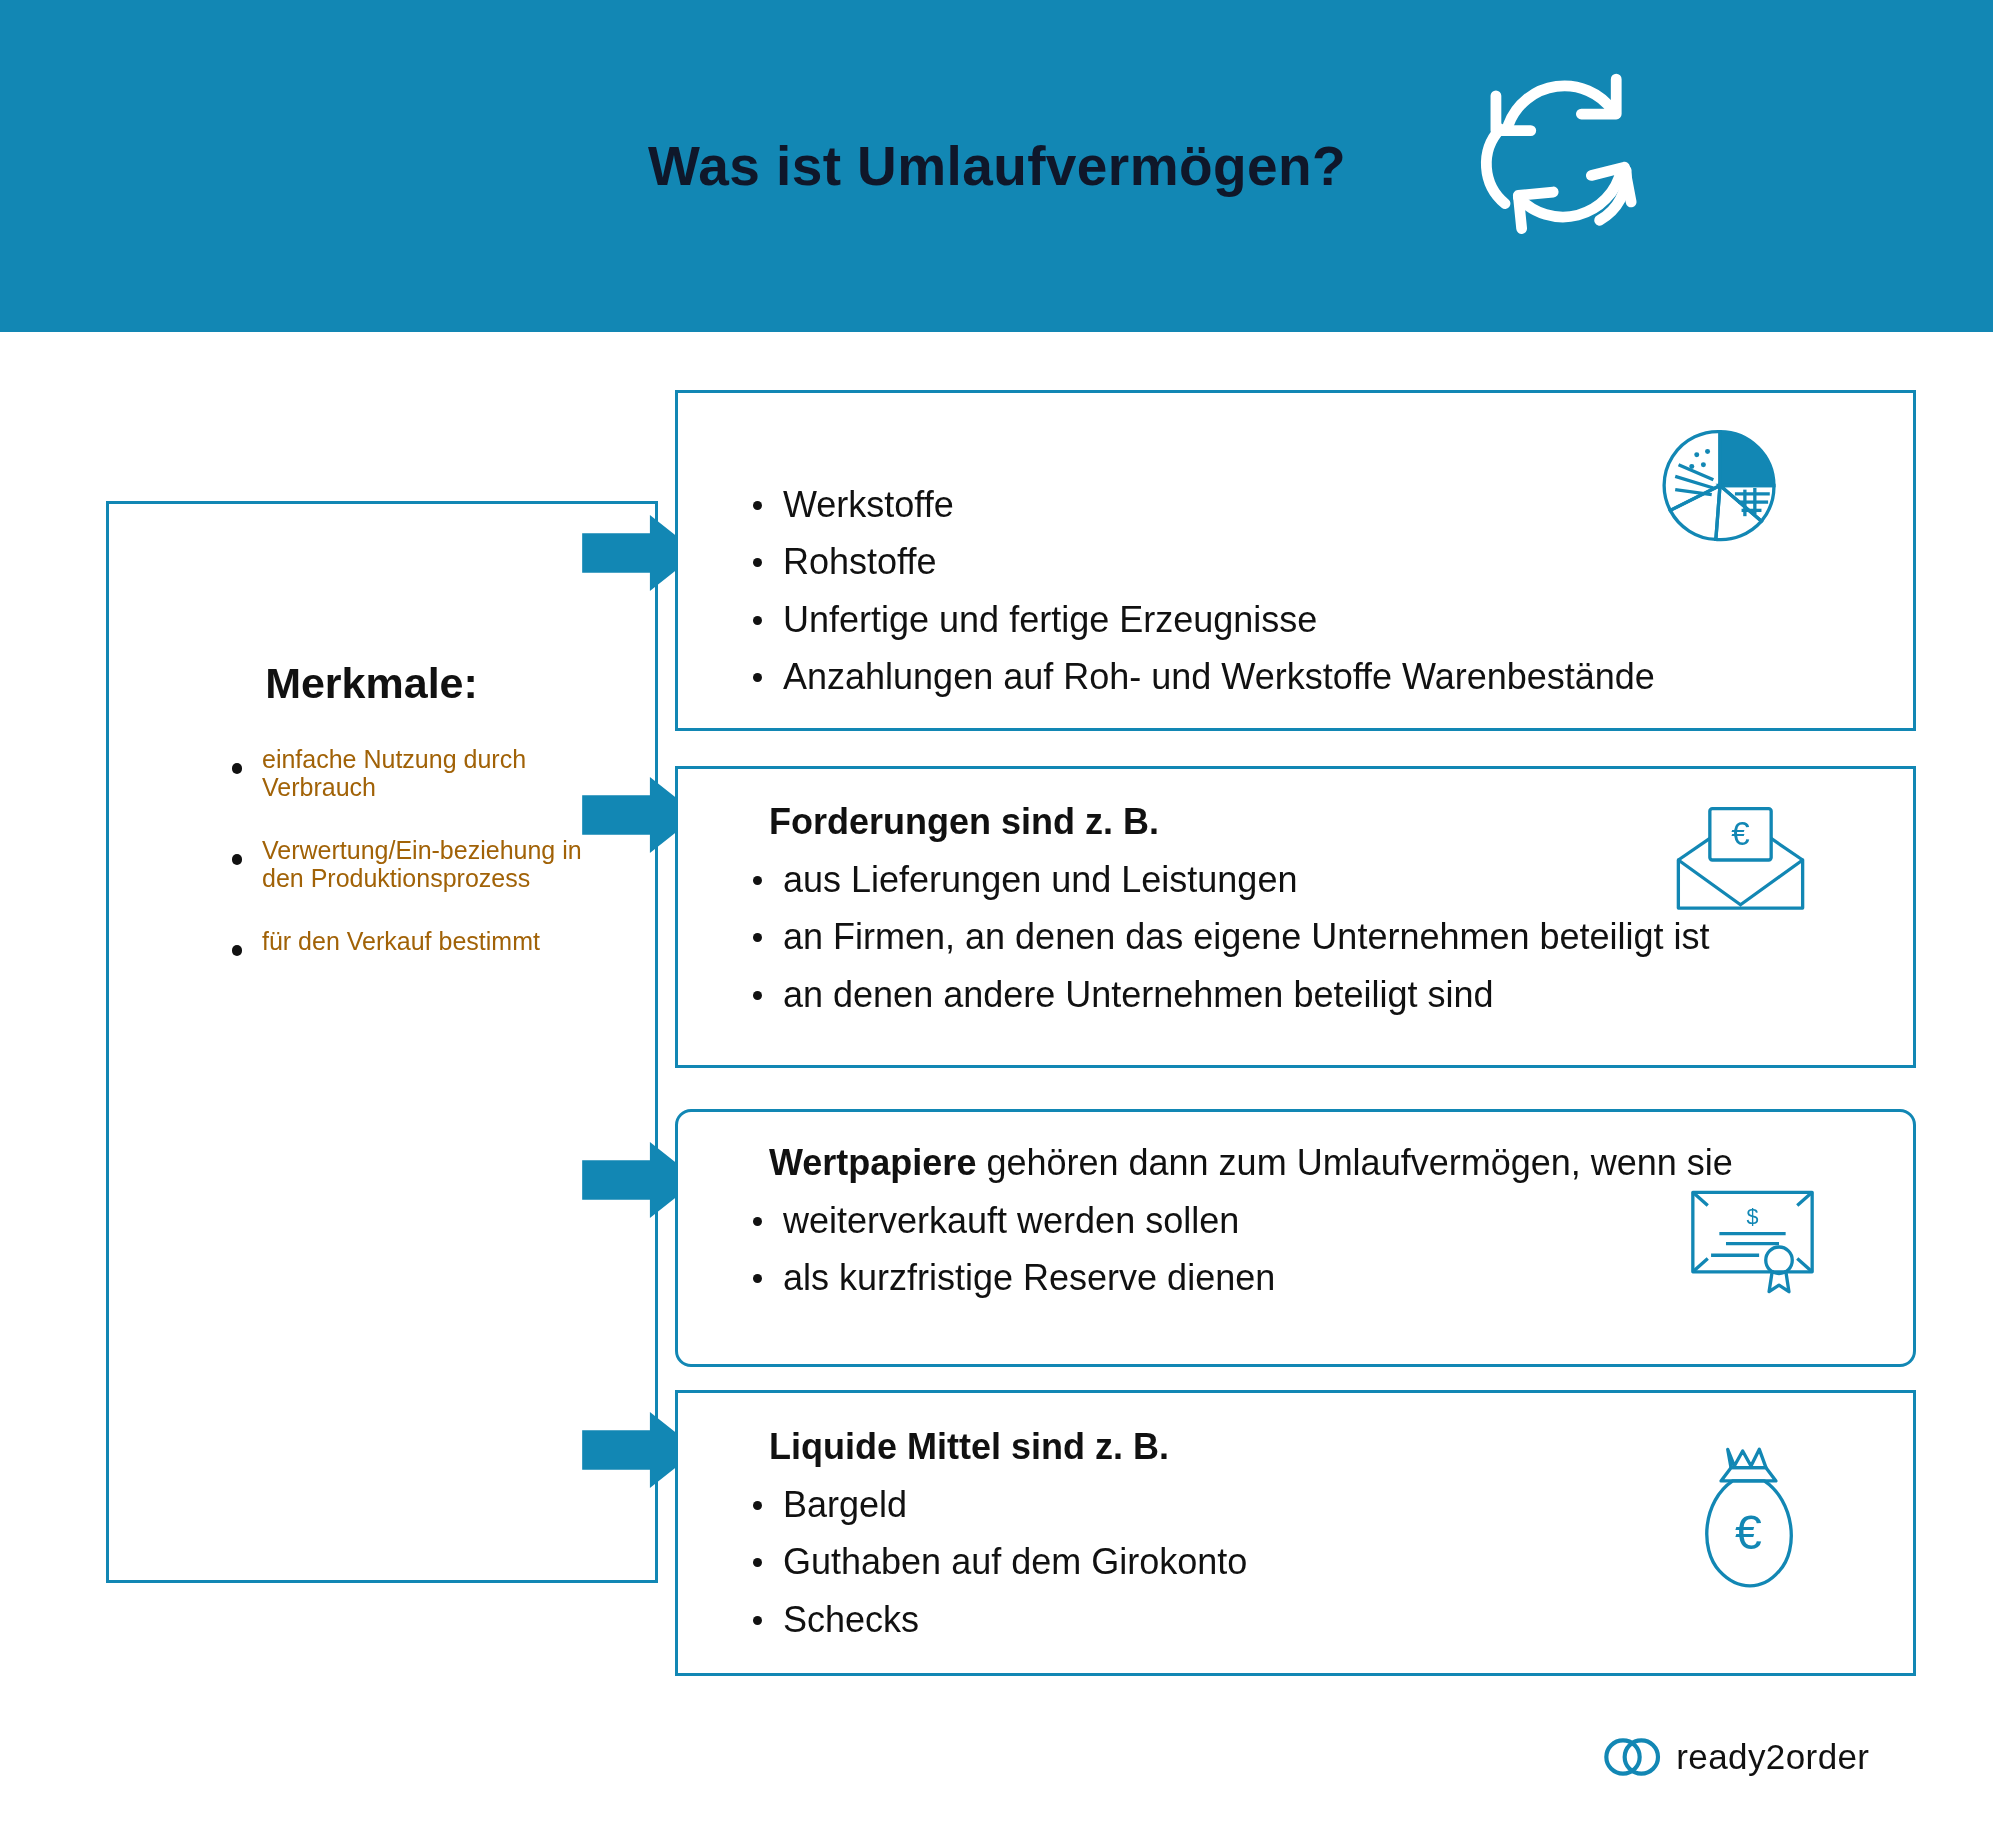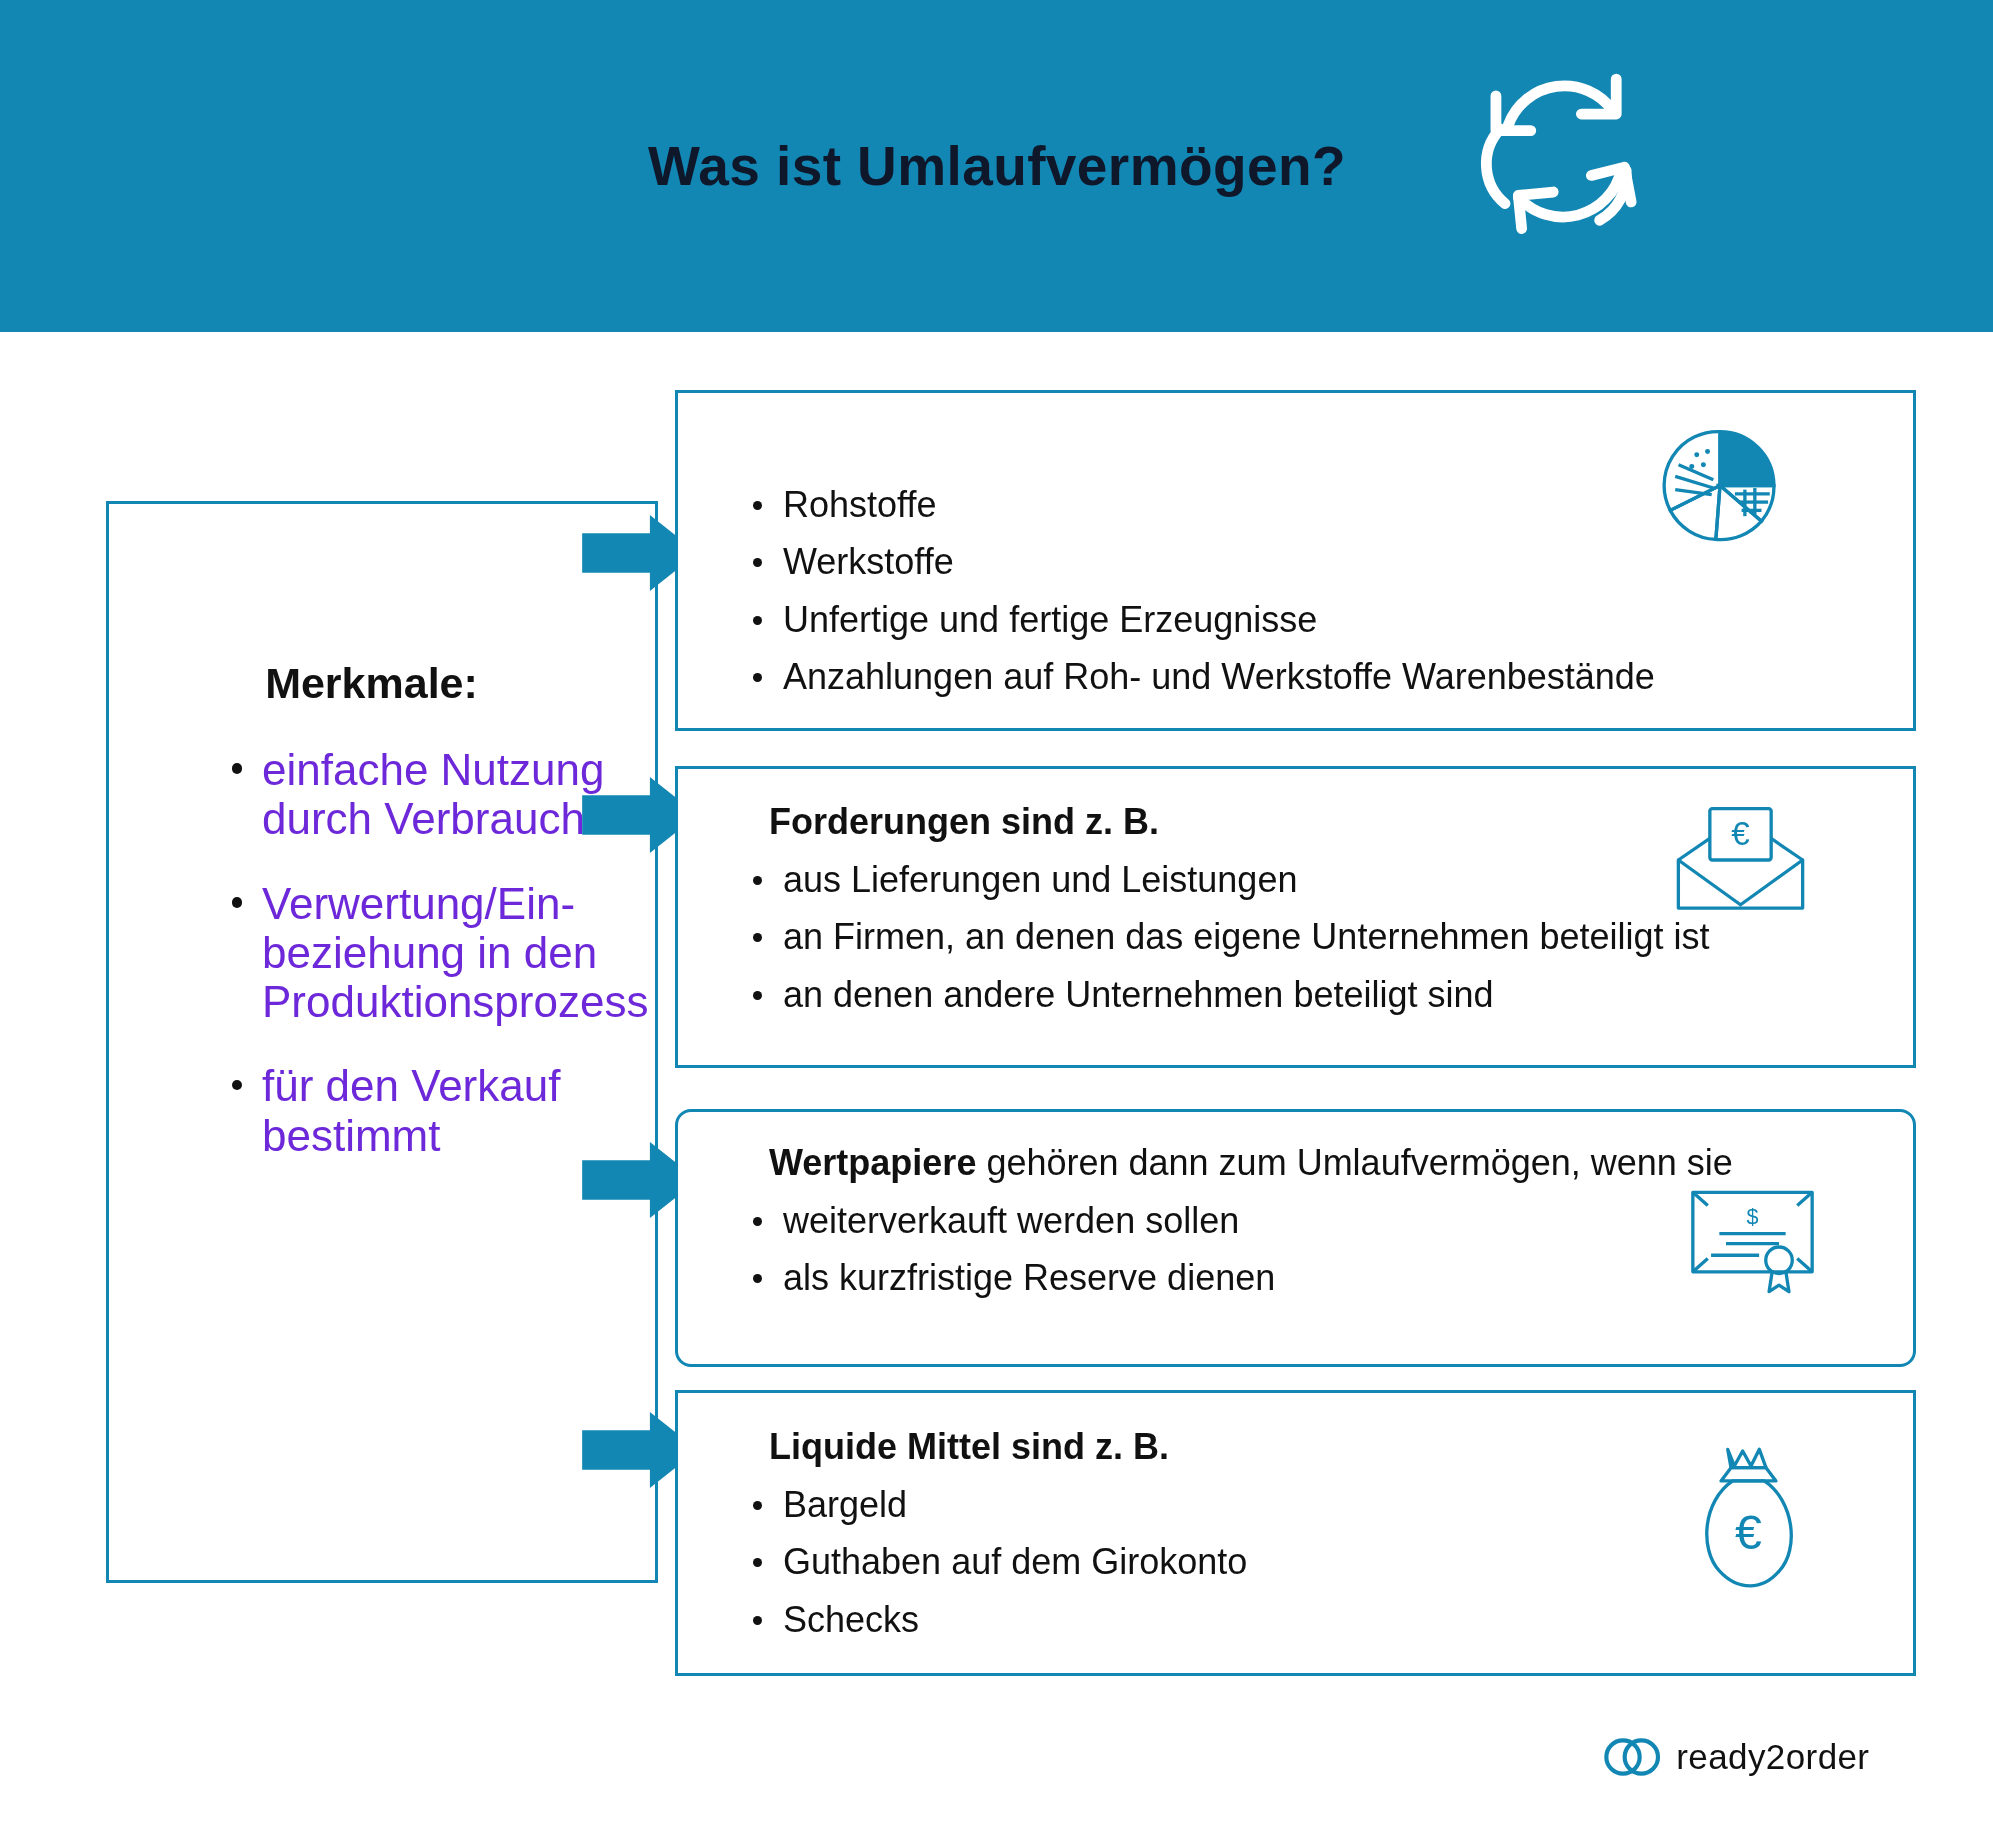--- a/index.html
+++ b/index.html
@@ -74,23 +74,23 @@
     position: absolute;
     left: 116px;
     top: 241px;
     width: 390px;
     margin: 0;
     padding: 0;
     list-style: none;
   }
   .left-list li {
     position: relative;
-    font-size: 44px;
+    font-size: 25px;
     line-height: 1.12;
-    color: #6d28d9;
+    color: #a16207;
     margin-bottom: 35px;
     padding-left: 37px;
   }
   .left-list li::before {
     content: "";
     position: absolute;
     left: 6.6px;
     top: 18.3px;
     width: 10.8px;
     height: 10.8px;
@@ -227,22 +227,22 @@
     </svg>
 </div>
 <div class="arrow" id="arrow-4">
   <svg viewBox="0 0 140 92" width="116" height="76">
       <polygon points="0,22 82,22 82,0 140,46 82,92 82,70 0,70" fill="#1287b4"></polygon>
     </svg>
 </div>
 
 <div class="card" id="card-1">
   <ul class="card-list" style="top:91px;">
+    <li>Werkstoffe</li>
     <li>Rohstoffe</li>
-    <li>Werkstoffe</li>
     <li>Unfertige und fertige Erzeugnisse</li>
     <li>Anzahlungen auf Roh- und Werkstoffe Warenbestände</li>
   </ul>
 </div>
 <div class="card-icon" id="icon-pie">
   <svg viewBox="0 0 200 170" width="166" height="141">
     <g stroke="#1287b4" stroke-width="4" fill="none">
       <path d="M100 20 A65 65 0 0 1 165 85 L100 85 Z" fill="#1287b4"></path>
       <path d="M100 85 L165 85 A65 65 0 0 1 150 128 Z" fill="none"></path>
       <path d="M100 85 L150 128 A65 65 0 0 1 95 150 Z" fill="none"></path>

